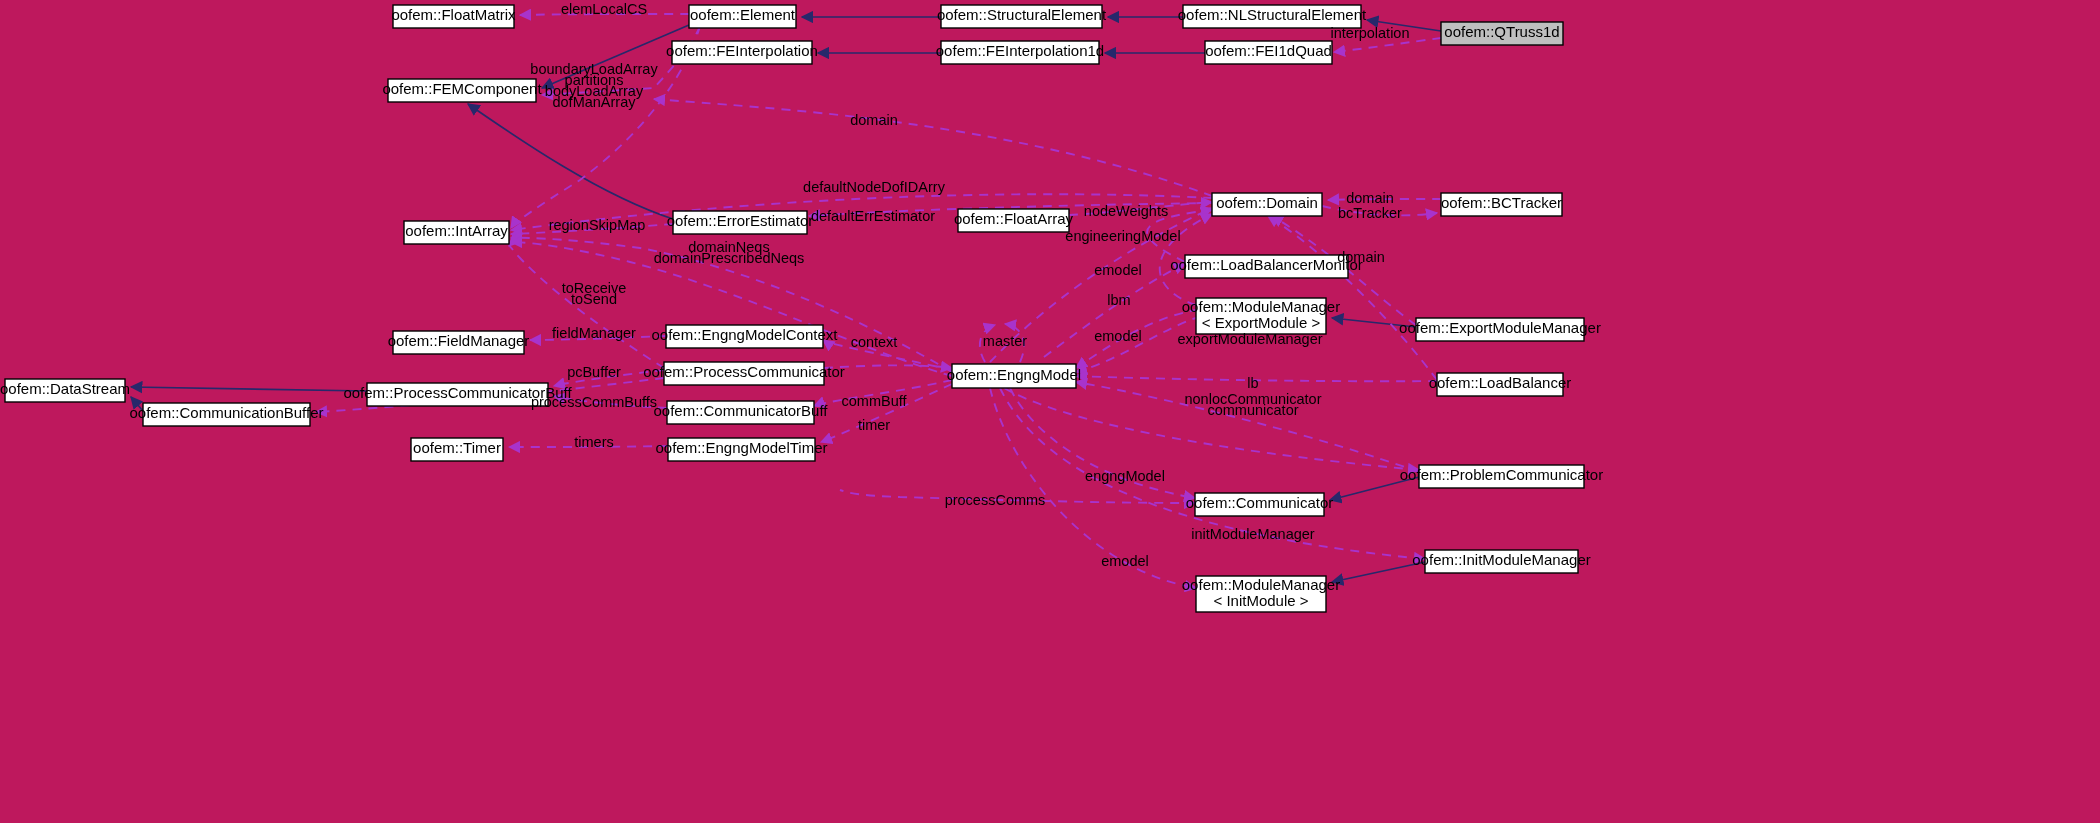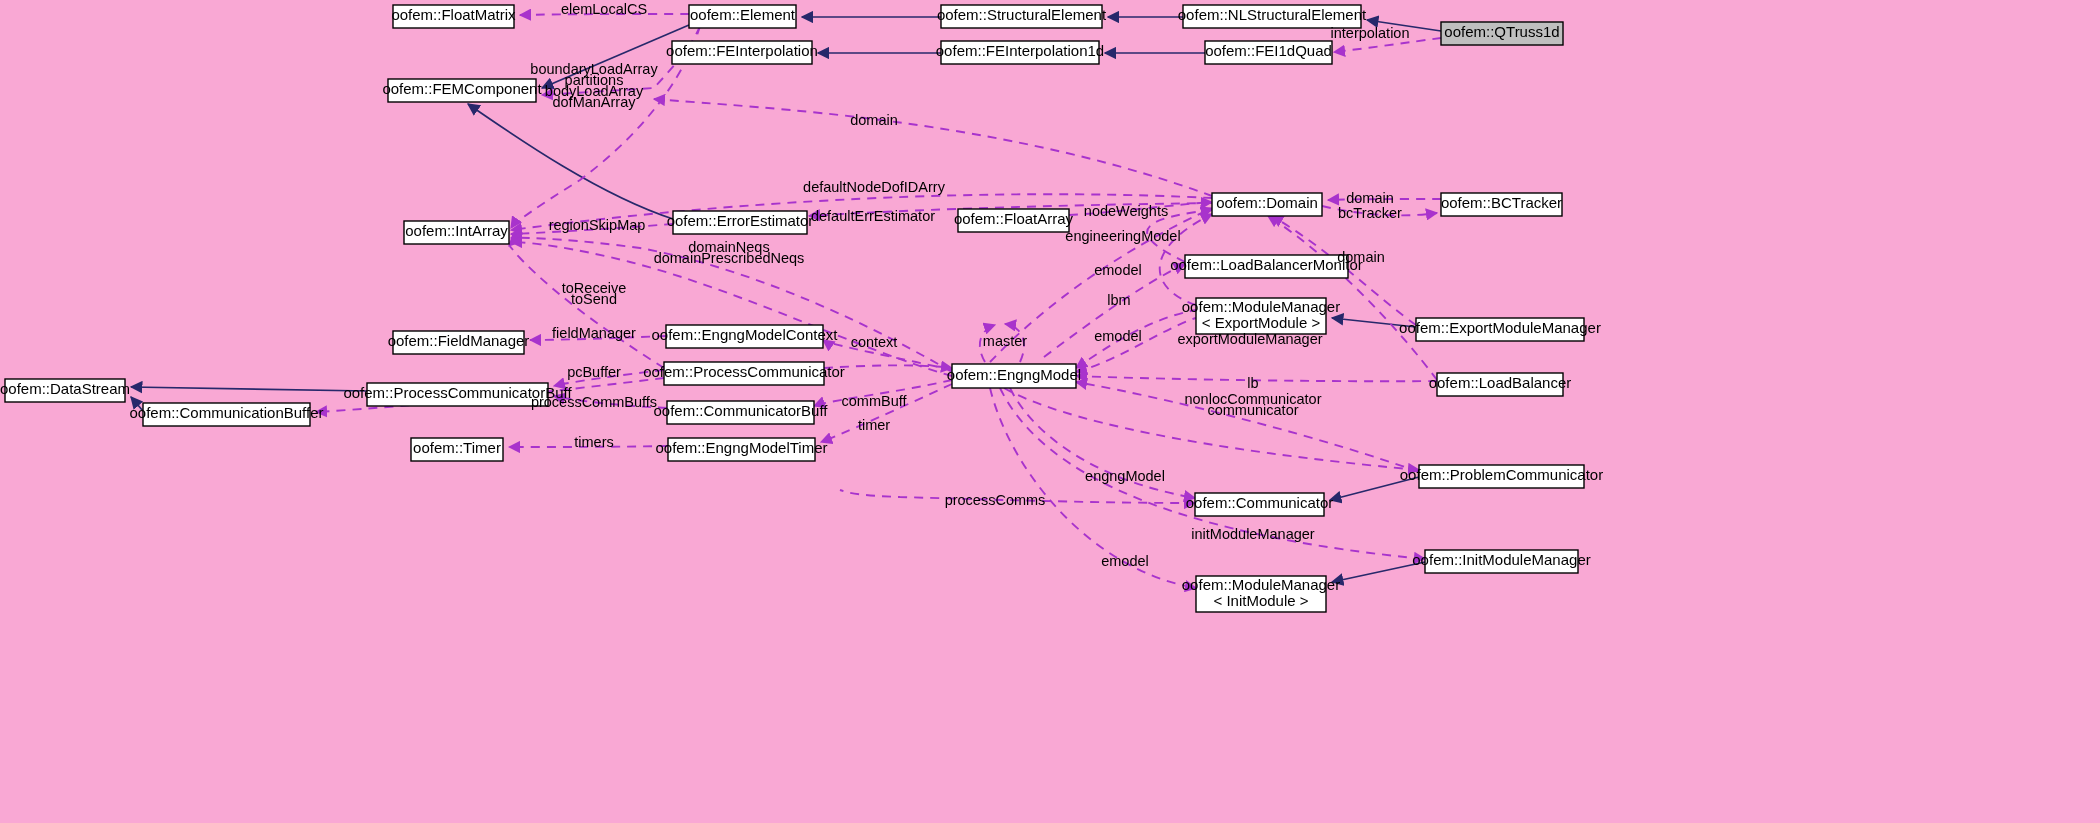--- a/index.html
+++ b/index.html
@@ -7,21 +7,21 @@
     padding: 0;
     background: #ffffff;
   }
   body {
     font-family: "Liberation Sans", "DejaVu Sans", sans-serif;
   }
   #diagram-root {
     position: relative;
     width: 2100px;
     height: 823px;
-    background: #f9a8d4;
+    background: #be185d;
     overflow: hidden;
   }
   svg#graph {
     position: absolute;
     top: 0;
     left: 0;
     width: 2100px;
     height: 823px;
   }
   .node-box {

